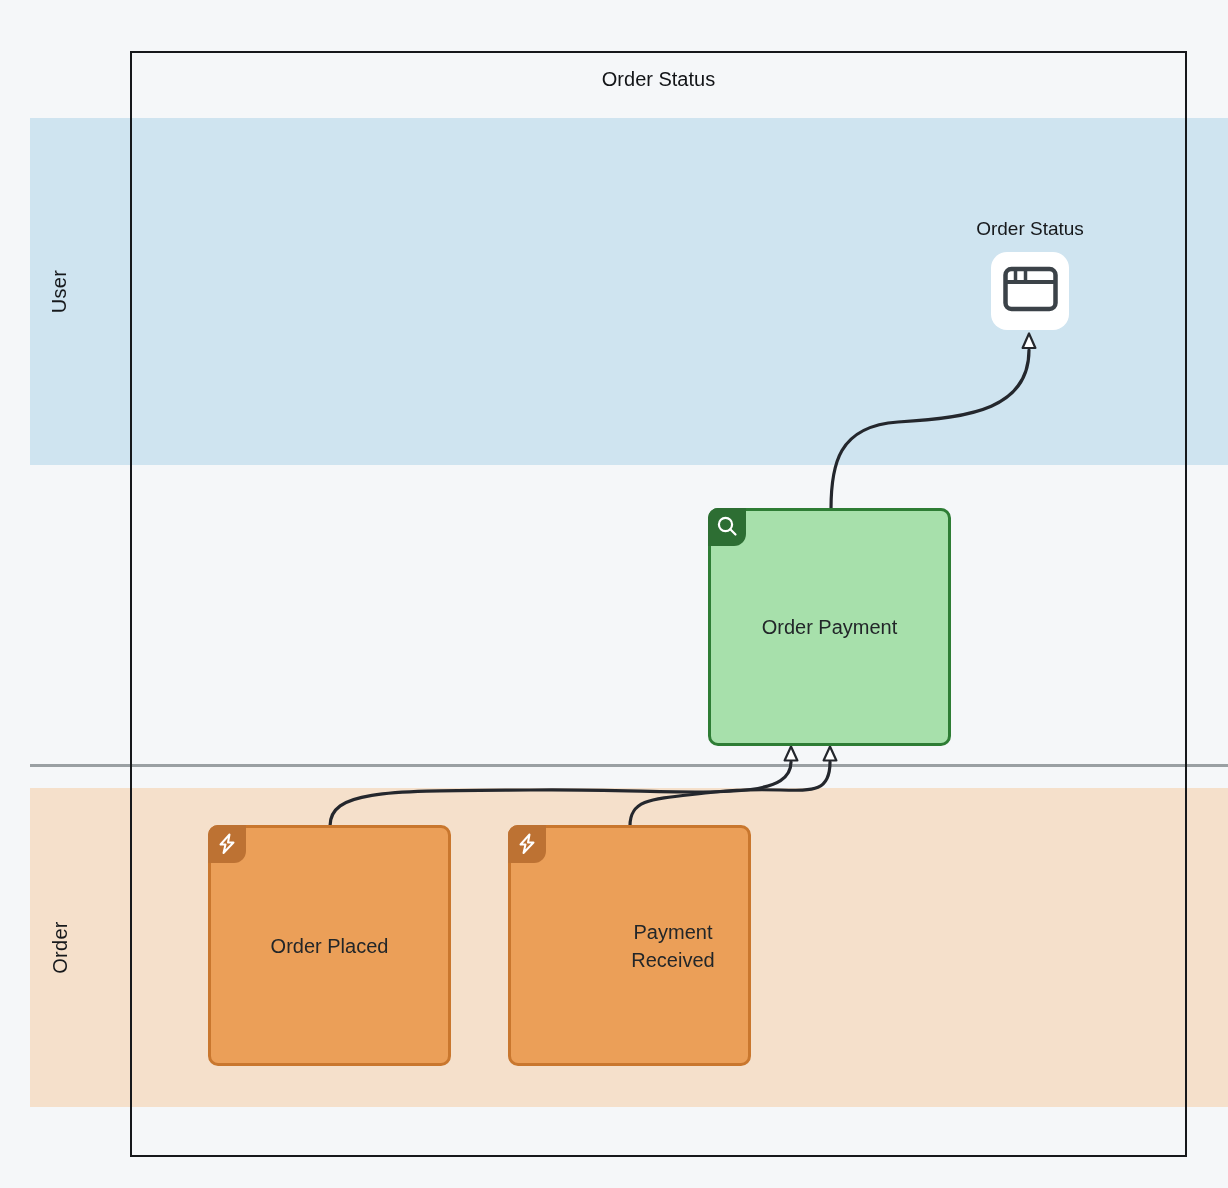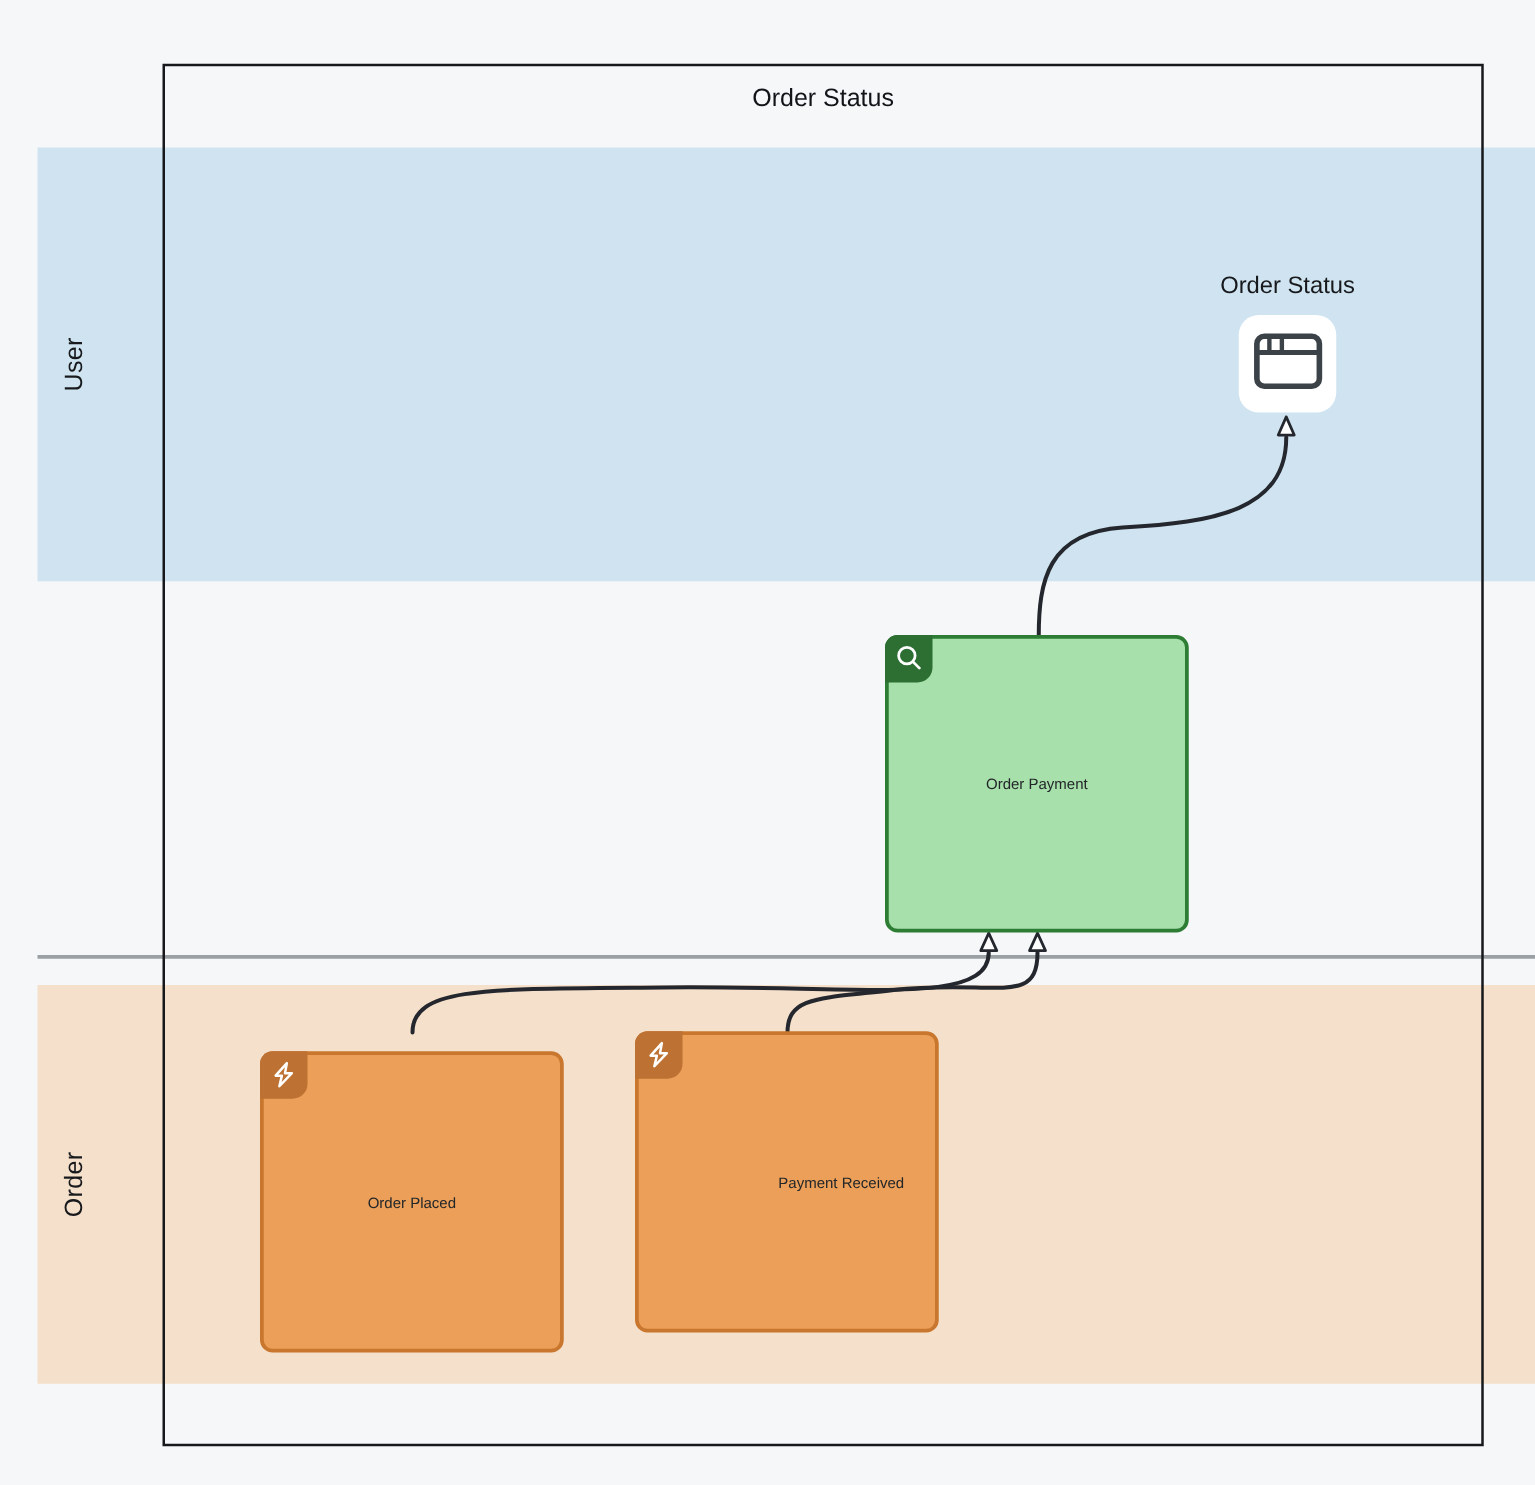--- a/index.html
+++ b/index.html
@@ -29,24 +29,24 @@
     font-size:20px;color:#121417;}
 
   
   svg.wires{position:absolute;left:0;top:0;width:1228px;height:1188px;pointer-events:none;}
   .wire{fill:none;stroke:#24272d;stroke-width:3.2;stroke-linecap:round;}
   .arrowhead{fill:#ffffff;stroke:#24272d;stroke-width:2.2;stroke-linejoin:round;}
 
   
   .node{position:absolute;width:243px;box-sizing:border-box;border-radius:10px;
     display:flex;align-items:center;justify-content:center;text-align:center;cursor:default;}
-  .node-label{font-size:12px;line-height:28px;color:#222629;width:150px;}
+  .node-label{font-size:20px;line-height:28px;color:#222629;width:150px;}
   .node-query{left:708px;top:508px;height:238px;background:#a7e0ab;border:3px solid #2e7d35;}
   .node-event{top:825px;height:241px;background:#eb9f58;border:3px solid #c9772e;}
-  .node-event.placed{left:208px;margin-top:16px;}
+  .node-event.placed{left:208px;}
   .node-event.received{left:508px;justify-content:flex-end;}
 
   .badge{position:absolute;left:-3px;top:-3px;width:38px;height:38px;
     border-radius:10px 0 12px 0;display:flex;align-items:center;justify-content:center;}
   .badge-query{background:#2d6e33;}
   .badge-event{background:#bd7233;}
 
   
   .view-label{position:absolute;left:930px;top:218px;width:200px;text-align:center;
     font-size:19px;color:#17191c;}

